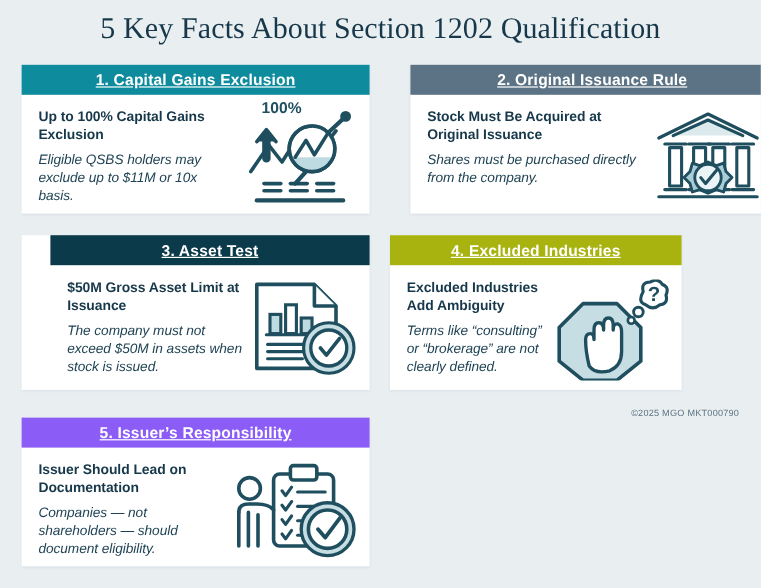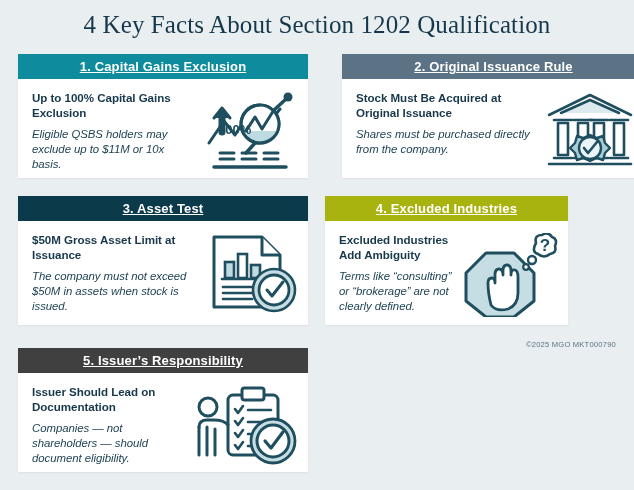--- a/index.html
+++ b/index.html
@@ -75,41 +75,41 @@
   .card-icon {
     flex: 0 0 auto;
     display: flex;
     align-items: flex-start;
     justify-content: center;
   }
 
   
   #card-1 { left: 18px;  top: 54px;  width: 290px; height: 124px; }
   #card-2 { left: 342px; top: 54px;  width: 303px; height: 124px; }
-  #card-3 { left: 18px;  top: 196px; width: 290px; height: 129px; }
+  #card-3 { left: 18px;  top: 196px; width: 290px; height: 129px; padding-left: 24px; }
   #card-4 { left: 325px; top: 196px; width: 243px; height: 129px; }
   #card-5 { left: 18px;  top: 348px; width: 290px; height: 124px; }
 
   
   .copyright {
     position: absolute;
     left: 0;
     top: 340px;
     width: 616px;
     text-align: right;
     font-size: 7.6px;
     color: #5d7280;
     letter-spacing: 0.2px;
     font-family: "Liberation Sans", sans-serif;
   }
 </style>
 </head>
 <body>
 
-<div class="page-title">4 Key Facts About Section 1202 Qualification</div>
+<div class="page-title">5 Key Facts About Section 1202 Qualification</div>
 
 <div class="card" id="card-1">
   <div class="card-header" style="background:#0e8c9d">1. Capital Gains Exclusion</div>
   <div class="card-body">
     <div class="card-text">
       <div class="card-heading">Up to 100% Capital Gains Exclusion</div>
       <div class="card-desc">Eligible QSBS holders may exclude up to $11M or 10x basis.</div>
     </div>
     <div class="card-icon">
       <svg width="96" height="80" viewBox="0 0 96 80">
@@ -133,21 +133,21 @@
         <path d="M58 14 a19 19 0 0 1 15 30 L 58 33 Z" fill="#ffffff"></path>
         <path d="M41 40 a19 19 0 0 0 34 0 Z" fill="#bfdbe2"></path>
         <circle cx="58" cy="33" r="19" fill="none" stroke="#1f4e5f" stroke-width="3"></circle>
         <polyline points="44,40 53,26 60,38 70,22" fill="none" stroke="#1f4e5f" stroke-width="3" stroke-linejoin="round" stroke-linecap="round"></polyline>
         <line x1="71" y1="20" x2="84" y2="8" stroke="#1f4e5f" stroke-width="3.5" stroke-linecap="round"></line>
         <circle cx="86" cy="6" r="4.5" fill="#1f4e5f"></circle>
         <line x1="53" y1="52" x2="44" y2="62" stroke="#1f4e5f" stroke-width="3.5" stroke-linecap="round"></line>
       </svg>
     </div>
   </div>
-  <div style="position:absolute;left:200px;top:28px;font-size:13px;font-weight:bold;color:#1f4e5f;font-family:'Liberation Sans',sans-serif;margin-top:40px;">100%</div>
+  <div style="position:absolute;left:200px;top:28px;font-size:13px;font-weight:bold;color:#1f4e5f;font-family:'Liberation Sans',sans-serif;">100%</div>
 </div>
 
 <div class="card" id="card-2">
   <div class="card-header" style="background:#5b7384">2. Original Issuance Rule</div>
   <div class="card-body">
     <div class="card-text">
       <div class="card-heading">Stock Must Be Acquired at Original Issuance</div>
       <div class="card-desc">Shares must be purchased directly from the company.</div>
     </div>
     <div class="card-icon">
@@ -230,21 +230,21 @@
         <path d="M74 10 Q72 2 80 2 Q86 -2 90 4 Q96 6 93 13 Q95 20 88 21 Q82 26 76 21 Q69 19 74 10 Z" fill="#ffffff" stroke="#1f4e5f" stroke-width="2.6" stroke-linejoin="round"></path>
         <circle cx="70" cy="27" r="4" fill="#ffffff" stroke="#1f4e5f" stroke-width="2.4"></circle>
         <circle cx="64" cy="34" r="2.8" fill="#ffffff" stroke="#1f4e5f" stroke-width="2.2"></circle>
         <text x="83" y="18" font-family="'Liberation Sans',sans-serif" font-size="17" font-weight="bold" fill="#1f4e5f" text-anchor="middle">?</text>
       </svg>
     </div>
   </div>
 </div>
 
 <div class="card" id="card-5">
-  <div class="card-header" style="background:#404040">5. Issuer’s Responsibility</div>
+  <div class="card-header" style="background:#8b5cf6">5. Issuer’s Responsibility</div>
   <div class="card-body">
     <div class="card-text">
       <div class="card-heading">Issuer Should Lead on Documentation</div>
       <div class="card-desc">Companies — not shareholders — should document eligibility.</div>
     </div>
     <div class="card-icon">
       <svg width="104" height="82" viewBox="0 0 104 82">
 
         <rect x="34" y="10" width="50" height="60" rx="5" fill="#ffffff" stroke="#1f4e5f" stroke-width="3"></rect>
         <rect x="48" y="3" width="22" height="12" rx="2.5" fill="#ffffff" stroke="#1f4e5f" stroke-width="3"></rect>

